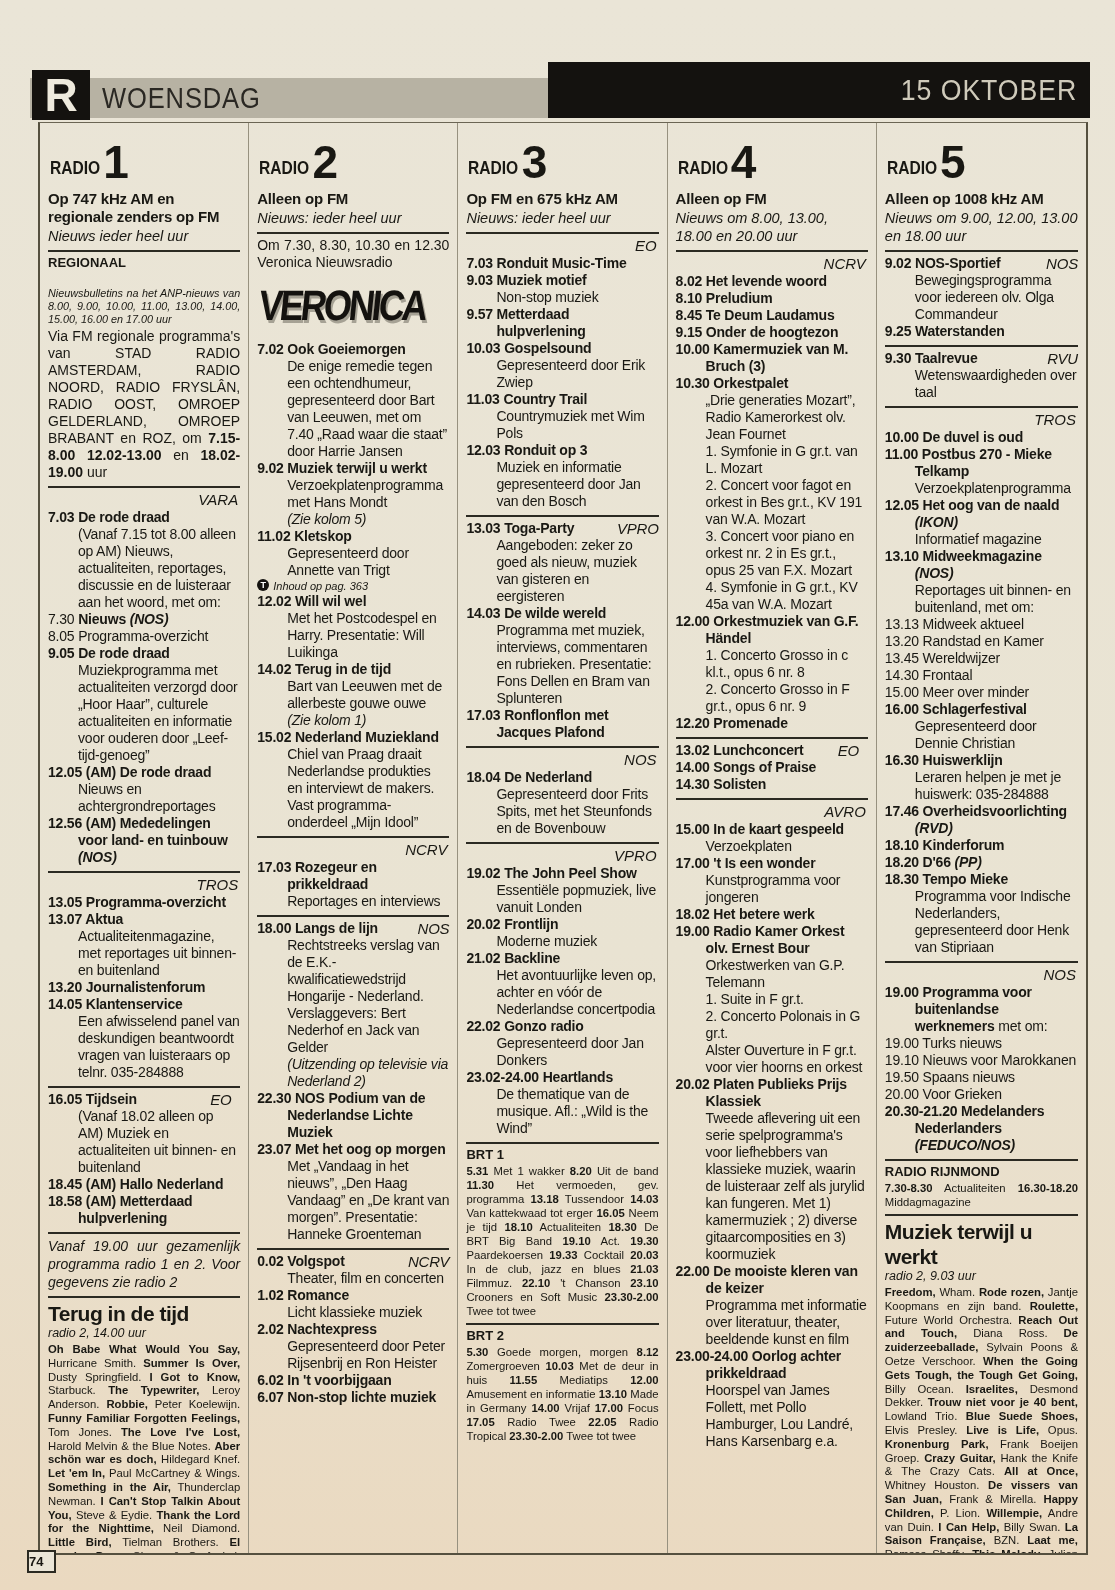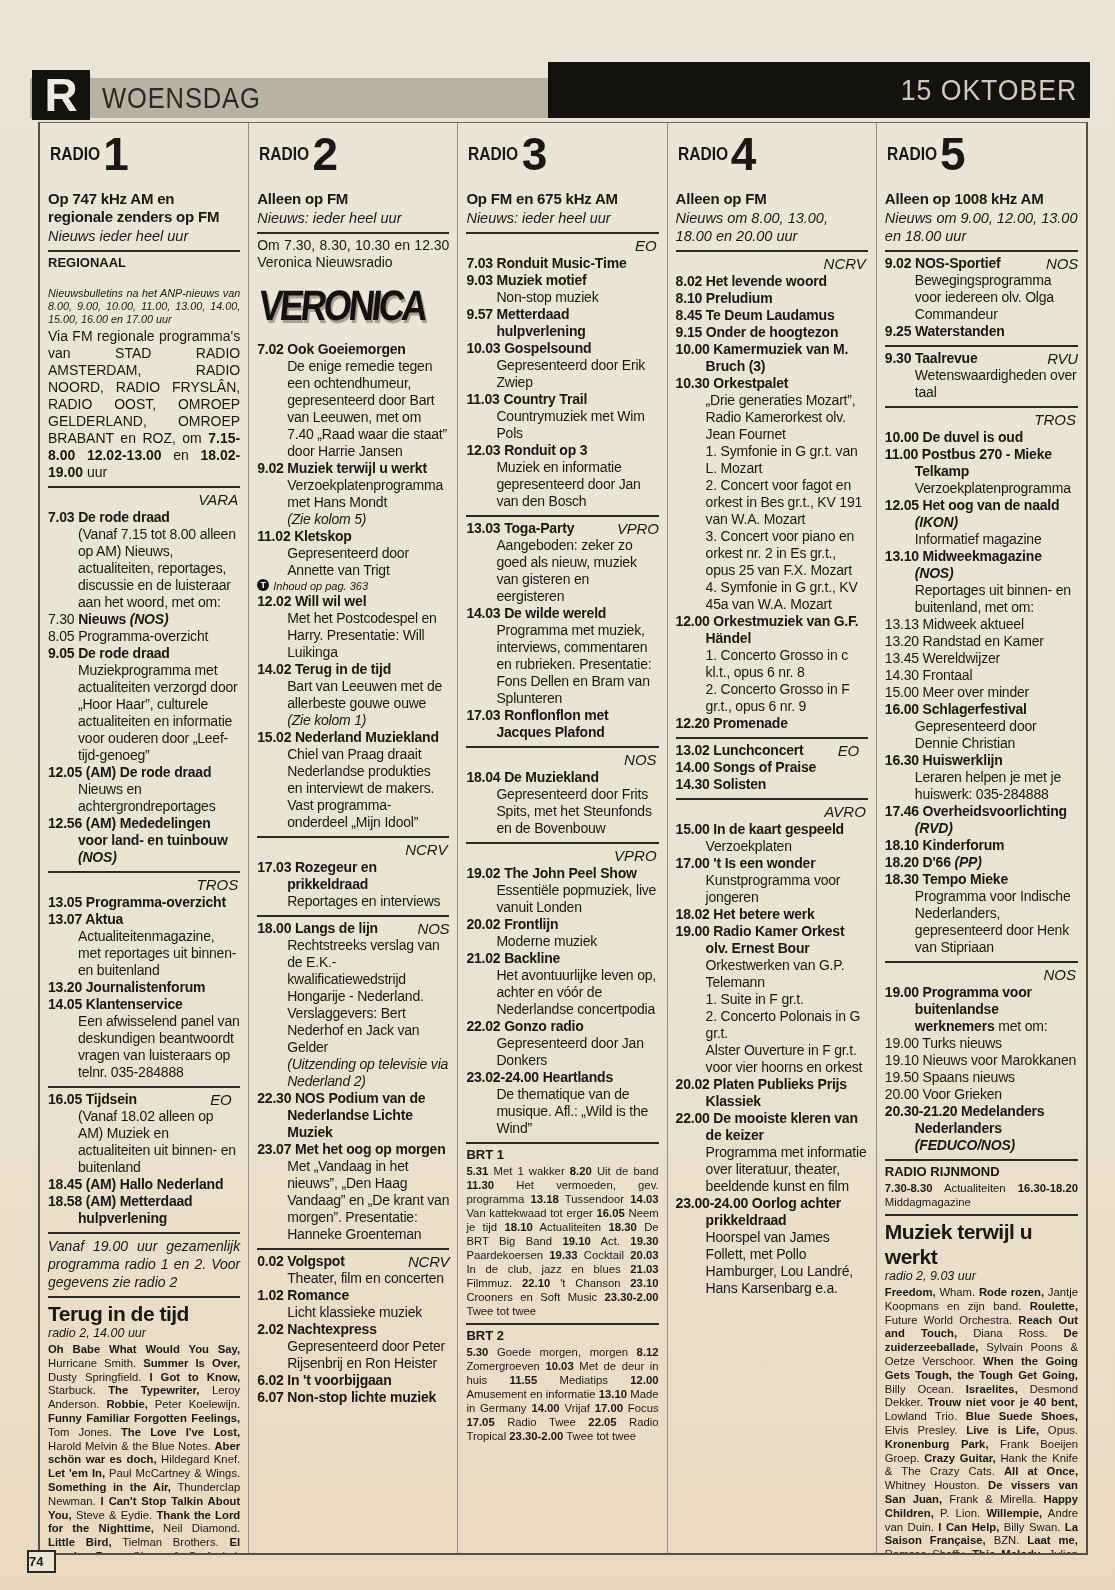--- a/index.html
+++ b/index.html
@@ -15,21 +15,21 @@
   .day{display:inline-block;margin-left:72px;font-size:29px;line-height:40px;color:#2a2823;
        transform:scaleX(.88);transform-origin:left center;letter-spacing:1px;}
   .date{display:block;text-align:right;padding-right:14px;font-size:29px;line-height:56px;color:#cfcaba;
         transform:scaleX(.92);transform-origin:right center;letter-spacing:1px;}
 
   
   .grid{position:absolute;left:38px;top:122px;width:1050px;height:1433px;display:flex;
         border-left:2px solid #55503f;border-right:2px solid #55503f;border-bottom:2px solid #55503f;border-top:1px solid #6b6554;box-sizing:border-box;}
   .col{width:210px;box-sizing:border-box;border-right:1px solid #97917f;padding:0 8px;overflow:hidden;}
   .col:last-child{border-right:none;}
-  .colhead{height:50px;display:flex;align-items:center;padding:6px 0 3px 2px;}
+  .colhead{height:50px;display:flex;align-items:flex-end;padding:6px 0 3px 2px;}
   .station{font-size:19px;font-weight:bold;transform:scaleX(.82);transform-origin:left bottom;white-space:nowrap;}
   .num{font-size:46px;font-weight:bold;line-height:34px;letter-spacing:-2px;margin-left:-8px;}
 
   
   .freq{font-weight:bold;font-size:15px;line-height:18px;margin-top:8px;letter-spacing:-0.2px;}
   .news{font-style:italic;font-size:14.5px;line-height:18px;margin:1px 0 2px;}
   .rule{border-top:2px solid #2b2a22;margin:5px 0 3px;}
   .caster{text-align:right;font-style:italic;font-size:15px;line-height:18px;margin-right:2px;}
   .shead{font-weight:bold;font-size:13px;line-height:16px;margin:2px 0 1px;}
   .sital{font-style:italic;font-size:10.8px;line-height:13px;margin-bottom:2px;text-align:justify;margin-top:16px;}
@@ -180,21 +180,21 @@
         <div class="prog"><span class="time">12.03</span> <span class="ptitle">Ronduit op 3</span></div>
         <div class="desc">Muziek en informatie gepresenteerd door Jan van den Bosch</div>
         <div class="rule"></div>
         <div class="prog"><i class="tag">VPRO</i><span class="time">13.03</span> <span class="ptitle">Toga-Party</span></div>
         <div class="desc">Aangeboden: zeker zo goed als nieuw, muziek van gisteren en eergisteren</div>
         <div class="prog"><span class="time">14.03</span> <span class="ptitle">De wilde wereld</span></div>
         <div class="desc">Programma met muziek, interviews, commentaren en rubrieken. Presentatie: Fons Dellen en Bram van Splunteren</div>
         <div class="prog"><span class="time">17.03</span> <span class="ptitle">Ronflonflon met Jacques Plafond</span></div>
         <div class="rule"></div>
         <div class="caster">NOS</div>
-        <div class="prog"><span class="time">18.04</span> <span class="ptitle">De Muziekland</span></div>
+        <div class="prog"><span class="time">18.04</span> <span class="ptitle">De Nederland</span></div>
         <div class="desc">Gepresenteerd door Frits Spits, met het Steunfonds en de Bovenbouw</div>
         <div class="rule"></div>
         <div class="caster">VPRO</div>
         <div class="prog"><span class="time">19.02</span> <span class="ptitle">The John Peel Show</span></div>
         <div class="desc">Essentiële popmuziek, live vanuit Londen</div>
         <div class="prog"><span class="time">20.02</span> <span class="ptitle">Frontlijn</span></div>
         <div class="desc">Moderne muziek</div>
         <div class="prog"><span class="time">21.02</span> <span class="ptitle">Backline</span></div>
         <div class="desc">Het avontuurlijke leven op, achter en vóór de Nederlandse concertpodia</div>
         <div class="prog"><span class="time">22.02</span> <span class="ptitle">Gonzo radio</span></div>
@@ -242,20 +242,21 @@
         <div class="desc">Verzoekplaten</div>
         <div class="prog"><span class="time">17.00</span> <span class="ptitle">'t Is een wonder</span></div>
         <div class="desc">Kunstprogramma voor jongeren</div>
         <div class="prog"><span class="time">18.02</span> <span class="ptitle">Het betere werk</span></div>
         <div class="prog"><span class="time">19.00</span> <span class="ptitle">Radio Kamer Orkest olv. Ernest Bour</span></div>
         <div class="desc">Orkestwerken van G.P. Telemann</div>
         <div class="desc">1. Suite in F gr.t.</div>
         <div class="desc">2. Concerto Polonais in G gr.t.</div>
         <div class="desc">Alster Ouverture in F gr.t. voor vier hoorns en orkest</div>
         <div class="prog"><span class="time">20.02</span> <span class="ptitle">Platen Publieks Prijs Klassiek</span></div>
+        <div class="desc">Tweede aflevering uit een serie spelprogramma's voor liefhebbers van klassieke muziek, waarin de luisteraar zelf als jurylid kan fungeren. Met 1) kamermuziek ; 2) diverse gitaarcomposities en 3) koormuziek</div>
         <div class="prog"><span class="time">22.00</span> <span class="ptitle">De mooiste kleren van de keizer</span></div>
         <div class="desc">Programma met informatie over literatuur, theater, beeldende kunst en film</div>
         <div class="prog"><span class="time">23.00-24.00</span> <span class="ptitle">Oorlog achter prikkeldraad</span></div>
         <div class="desc">Hoorspel van James Follett, met Pollo Hamburger, Lou Landré, Hans Karsenbarg e.a.</div>
       </div>
       <div class="col">
         <div class="colhead">
           <span class="station">RADIO</span>
           <span class="num">5</span>
         </div>

